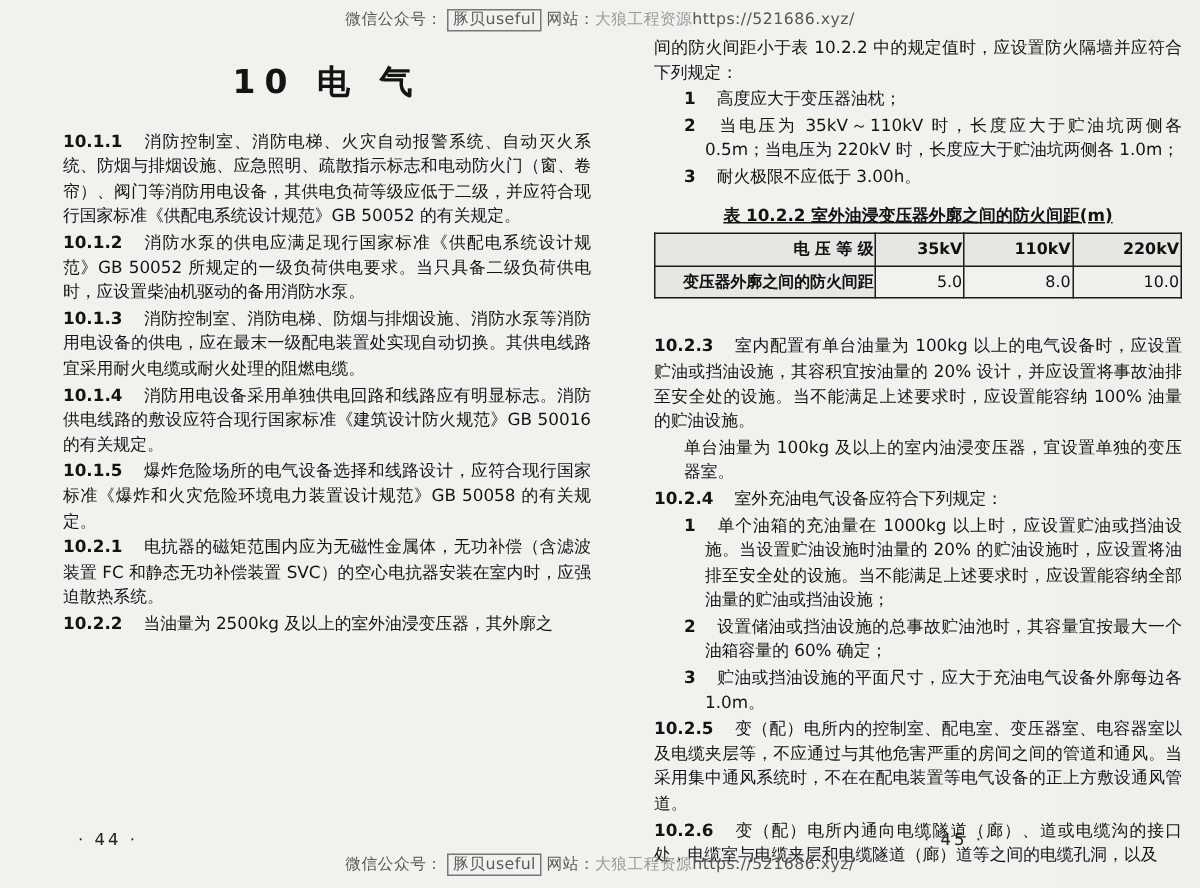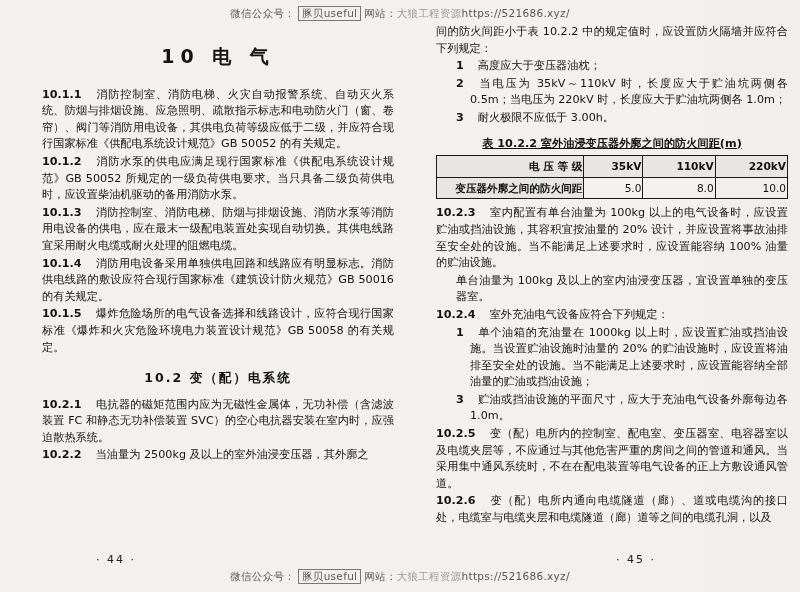--- a/index.html
+++ b/index.html
@@ -37,21 +37,21 @@
   .col{
     position:absolute;top:0;width:352px;
     font-size:11.2px;line-height:16.6px;color:#141414;
     text-align:justify;
   }
   .col-left{left:42px;}
   .col-right{left:436px;}
 
   .chap-title{
     text-align:center;
-    font-size:19px;font-weight:bold;
+    font-size:22px;font-weight:bold;
     letter-spacing:6px;
     margin:24px 0 22px 0;
   }
   .sec-title{
     text-align:center;
     font-size:12.6px;font-weight:bold;
     letter-spacing:2px;
     margin:14px 0 10px 0;
   }
   p{margin:0 0 1px 0;text-indent:0;}
@@ -79,21 +79,21 @@
   }
   table.t .hdrow td{background:#e7e6e2;font-weight:bold;}
   table.t .lbl{background:#e7e6e2;font-weight:bold;width:42%;}
 
   
   .pgnum{
     position:absolute;bottom:26px;
     font-size:11px;color:#222;
     letter-spacing:1px;
   }
-  .pg-left{left:52px;margin-left:44px;}
+  .pg-left{left:52px;}
   .pg-right{right:48px;}
   .dot{letter-spacing:2px;}
 </style>
 </head>
 <body>
 
 <div class="page">
 
   <div class="wm wm-top">
     <span>微信公众号：</span><span class="box">豚贝useful</span><span>网站：</span><span class="grey">大狼工程资源</span><span class="url">https://521686.xyz/</span>
@@ -115,21 +115,20 @@
       <p class="para">
         <span class="num">10.1.3</span><span class="gap"></span><span>消防控制室、消防电梯、防烟与排烟设施、消防水泵等消防用电设备的供电，应在最末一级配电装置处实现自动切换。其供电线路宜采用耐火电缆或耐火处理的阻燃电缆。</span>
       </p>
       <p class="para">
         <span class="num">10.1.4</span><span class="gap"></span><span>消防用电设备采用单独供电回路和线路应有明显标志。消防供电线路的敷设应符合现行国家标准《建筑设计防火规范》GB 50016 的有关规定。</span>
       </p>
       <p class="para">
         <span class="num">10.1.5</span><span class="gap"></span><span>爆炸危险场所的电气设备选择和线路设计，应符合现行国家标准《爆炸和火灾危险环境电力装置设计规范》GB 50058 的有关规定。</span>
       </p>
 
-      <div class="sec-title">10.2    变（配）电系统</div>
 
       <p class="para">
         <span class="num">10.2.1</span><span class="gap"></span><span>电抗器的磁矩范围内应为无磁性金属体，无功补偿（含滤波装置 FC 和静态无功补偿装置 SVC）的空心电抗器安装在室内时，应强迫散热系统。</span>
       </p>
       <p class="para">
         <span class="num">10.2.2</span><span class="gap"></span><span>当油量为 2500kg 及以上的室外油浸变压器，其外廓之</span>
       </p>
     </div>
 
     <div class="col col-right">
@@ -157,32 +156,35 @@
         </tr>
         <tr>
           <td class="lbl">变压器外廓之间的防火间距</td>
           <td>5.0</td>
           <td>8.0</td>
           <td>10.0</td>
         </tr>
       </tbody>
         </table>
 
-      <p class="para" style="margin-top:6px">
+      <p class="para" style="margin-top:24px">
         <span class="num">10.2.3</span><span class="gap"></span><span>室内配置有单台油量为 100kg 以上的电气设备时，应设置贮油或挡油设施，其容积宜按油量的 20% 设计，并应设置将事故油排至安全处的设施。当不能满足上述要求时，应设置能容纳 100% 油量的贮油设施。</span>
       </p>
 
       <p class="para ind1">单台油量为 100kg 及以上的室内油浸变压器，宜设置单独的变压器室。</p>
 
       <p class="para">
         <span class="num">10.2.4</span><span class="gap"></span><span>室外充油电气设备应符合下列规定：</span>
       </p>
 
       <p class="para ind2">
         <span class="num">1</span><span class="gap"></span><span>单个油箱的充油量在 1000kg 以上时，应设置贮油或挡油设施。当设置贮油设施时油量的 20% 的贮油设施时，应设置将油排至安全处的设施。当不能满足上述要求时，应设置能容纳全部油量的贮油或挡油设施；</span>
+      </p>
+      <p class="para ind2">
+        <span class="num">2</span><span class="gap"></span><span>设置储油或挡油设施的总事故贮油池时，其容量宜按最大一个油箱容量的 60% 确定；</span>
       </p>
       <p class="para ind2">
         <span class="num">3</span><span class="gap"></span><span>贮油或挡油设施的平面尺寸，应大于充油电气设备外廓每边各 1.0m。</span>
       </p>
 
       <p class="para">
         <span class="num">10.2.5</span><span class="gap"></span><span>变（配）电所内的控制室、配电室、变压器室、电容器室以及电缆夹层等，不应通过与其他危害严重的房间之间的管道和通风。当采用集中通风系统时，不在在配电装置等电气设备的正上方敷设通风管道。</span>
       </p>
       <p class="para">
         <span class="num">10.2.6</span><span class="gap"></span><span>变（配）电所内通向电缆隧道（廊）、道或电缆沟的接口处，电缆室与电缆夹层和电缆隧道（廊）道等之间的电缆孔洞，以及</span>

